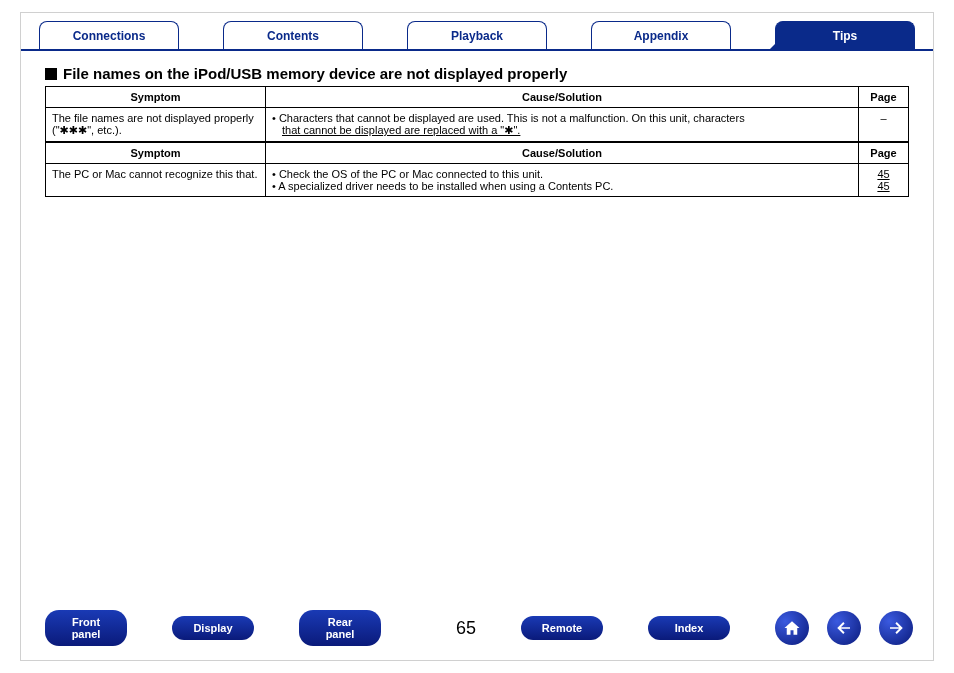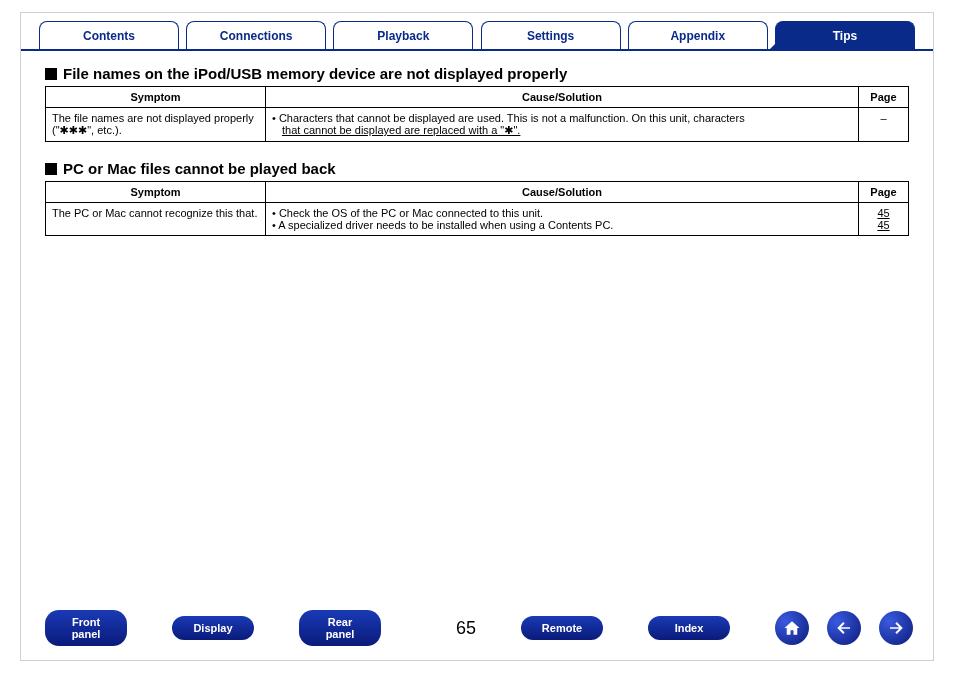--- a/index.html
+++ b/index.html
@@ -132,24 +132,23 @@
     cursor: pointer;
   }
   .circle-btn svg { fill: #fff; }
 </style>
 </head>
 <body>
 
 <div class="page">
 
   <div class="tabs">
+    <div class="tab">Connections</div>
     <div class="tab">Contents</div>
-    <div class="tab">Connections</div>
     <div class="tab">Playback</div>
-    <div class="tab">Settings</div>
     <div class="tab">Appendix</div>
     <div class="tab active">Tips</div>
   </div>
 
   <div class="content">
 
     <h3 class="sect-title"><span class="bullet-sq"></span><b>File names on the iPod/USB memory device are not displayed properly</b></h3>
     <table class="tshoot">
       <tbody>
           <tr>
@@ -161,21 +160,20 @@
         <td>The file names are not displayed properly ("✱✱✱", etc.).</td>
         <td>
           <span class="cause-item">Characters that cannot be displayed are used. This is not a malfunction. On this unit, characters</span>
           <span class="sub-item">that cannot be displayed are replaced with a "✱".</span>
         </td>
         <td class="dash">–</td>
       </tr>
     </tbody>
       </table>
 
-    <h3 class="sect-title" style="margin-top:18px;"><span class="bullet-sq"></span><b>PC or Mac files cannot be played back</b></h3>
     <table class="tshoot">
       <tbody>
           <tr>
         <th class="col-symptom">Symptom</th>
         <th>Cause/Solution</th>
         <th class="col-page">Page</th>
       </tr>
       <tr>
         <td>The PC or Mac cannot recognize this that.</td>
         <td>

